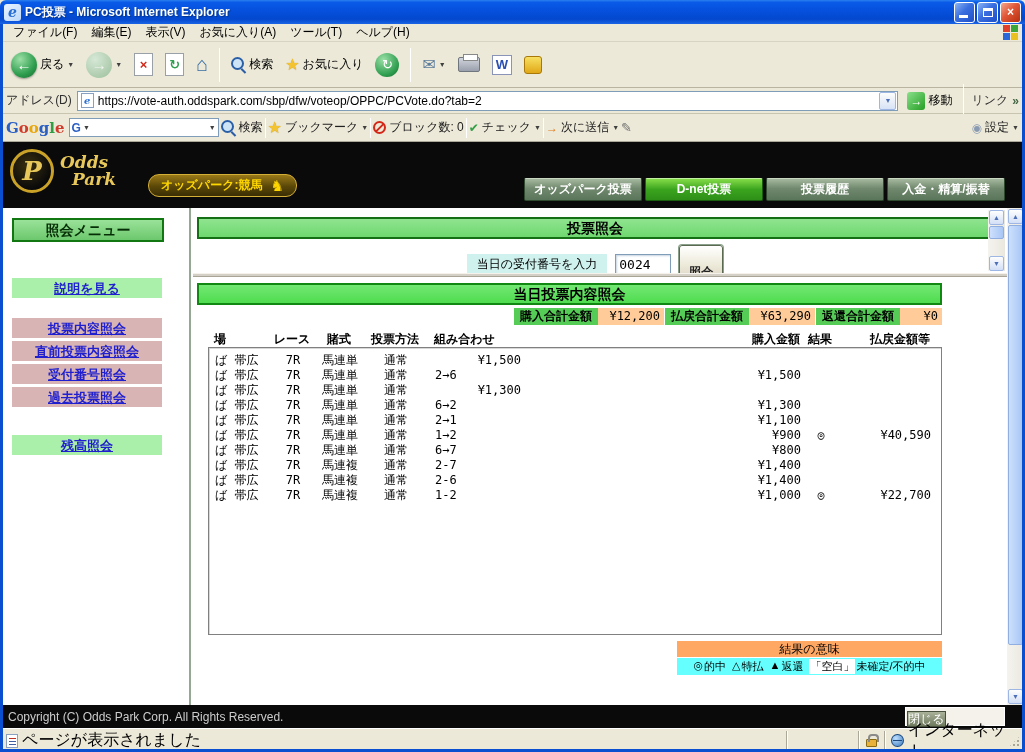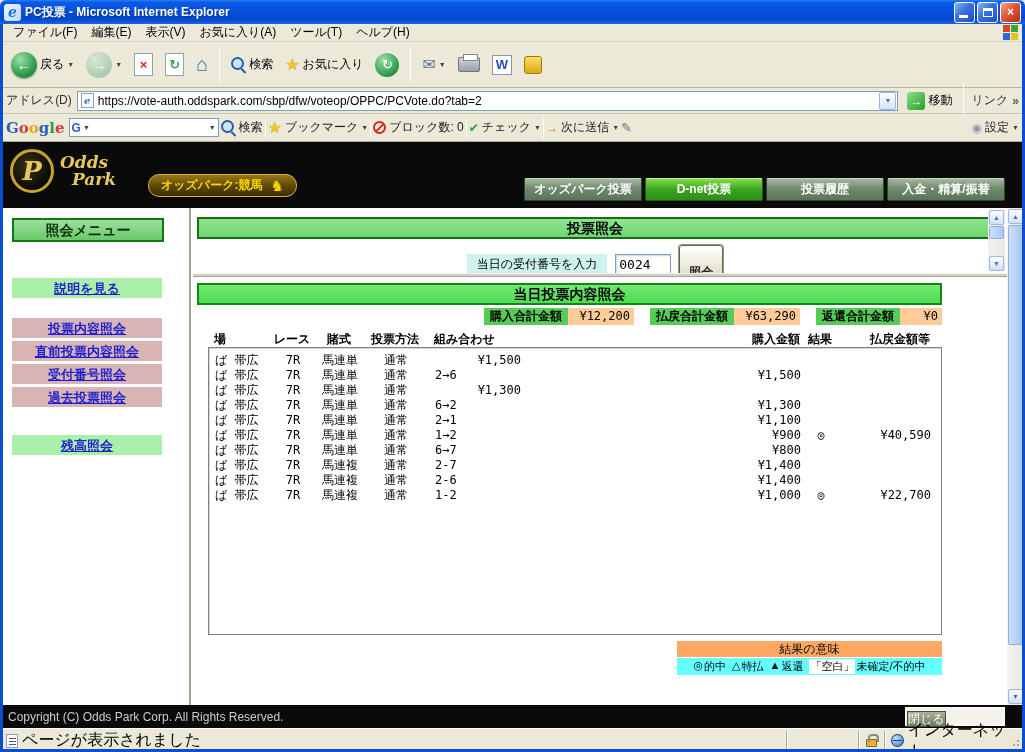--- a/index.html
+++ b/index.html
@@ -133,21 +133,21 @@
 .inp-label { background:#CFF2EE; padding:2px 10px; font-size:12px; color:#000; }
 .receipt { width:56px; height:20px; border:1px solid #7F9DB9; box-shadow:inset 1px 1px 2px #C8D4E0; font:13px "DejaVu Sans Mono",monospace; padding:8px 3px; }
 .inq-btn { height:22px; padding:18px 9px; font-size:12px; font-weight:bold; color:#222;
   background:linear-gradient(180deg,#FFFFFF,#ECE9D8 55%,#D8D0C0); border:1px solid #5A6A50; border-radius:3px; box-shadow:0 0 0 1px #8AA08A; }
 
 .frame-split { position:absolute; left:0; top:65px; width:100%; height:4px; background:#D4D0C8; border-top:1px solid #F4F2EA; border-bottom:1px solid #A8A496; }
 
 .frame-bottom { position:absolute; left:0; top:69px; width:100%; height:428px; background:#fff; }
 .g-title2 { position:absolute; left:4px; top:6px; width:745px; height:22px; background:linear-gradient(180deg,#73E873,#4FDC4F);
   border:2px solid #118811; color:#000; font-weight:bold; font-size:14px; text-align:center; line-height:18px; }
-.totals { position:absolute; left:15px; top:31px; width:734px; display:flex; justify-content:flex-end; gap:16px; height:17px; }
+.totals { position:absolute; left:15px; top:31px; width:734px; display:flex; justify-content:flex-end; gap:1px; height:17px; }
 .pair { display:flex; }
 .tot-label { background:#55CC55; color:#000; font-weight:bold; font-size:12px; padding:1px 6px; line-height:15px; }
 .tot-value { background:#FFCC99; color:#000; font-size:12px; min-width:66px; text-align:right; padding:1px 4px; line-height:15px; font-family:"DejaVu Sans Mono",monospace; }
 .totals .pair:nth-child(3) .tot-value { min-width:42px; }
 
 .thead-row { position:absolute; left:15px; top:54px; width:734px; display:flex; font-size:12px; font-weight:bold; color:#000; }
 .tbox { position:absolute; left:15px; top:70px; width:734px; height:288px; background:#fff; border:1px solid #808080; box-shadow:inset 1px 1px 0 #D8D8D8; padding-top:5px; overflow:hidden; }
 .trow { display:flex; font:12px/15px "DejaVu Sans Mono",monospace; color:#000; }
 .c1 { width:64px; padding-left:6px; }
 .c2 { width:40px; text-align:center; }

